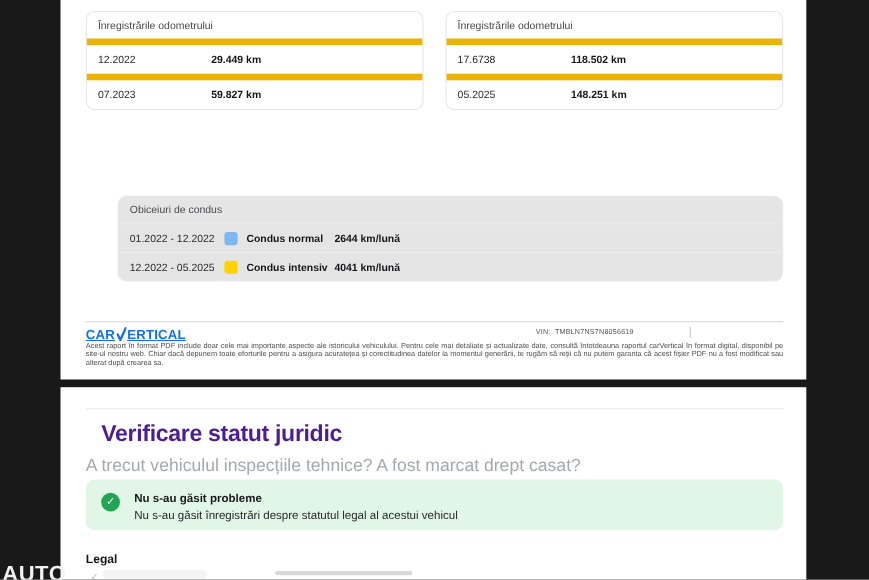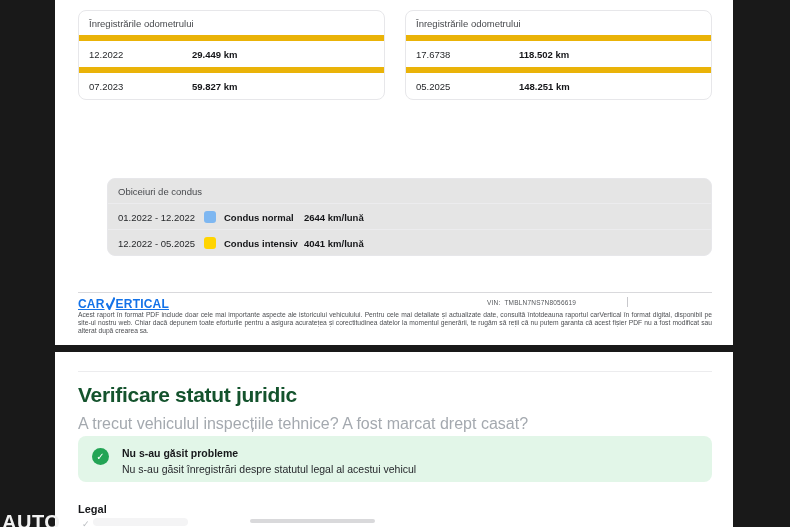--- a/index.html
+++ b/index.html
@@ -35,21 +35,21 @@
   .logo { position:absolute; top:297px; left:23px; display:flex; align-items:flex-end; color:#1372e8; font-weight:bold; font-size:12px; letter-spacing:0.2px;text-decoration:underline; }
   .logo svg { margin:0 0 1px 1px; }
   .logo .part2 { margin-left:1px; }
   .vin-line { position:absolute; top:299px; left:432px; font-size:6.5px; color:#55585c; letter-spacing:0.2px; }
   .vin-line b { font-weight:normal; color:#55585c; margin-left:4px; }
   .vin-sep { position:absolute; top:297px; left:572px; height:10px; border-left:1px solid #c8c8cc; }
   .disclaimer { position:absolute; top:311px; left:23px; right:21px; font-size:6.7px; line-height:8px; color:#4c4e52; text-align:justify; }
 
   
   .p2-divider { position:absolute; top:19px; left:23px; right:21px; border-top:1px solid #ececee; }
-  .p2-title { position:absolute; top:31px; left:23px; font-size:21px; font-weight:bold; color:#14532d; letter-spacing:-0.3px; }
+  .p2-title { position:absolute; top:31px; left:37px; font-size:21px; font-weight:bold; color:#4c1d95; letter-spacing:-0.3px; }
   .p2-sub { position:absolute; top:63px; left:23px; font-size:16px; color:#a4a9af; }
   .success-box { position:absolute; top:84px; left:23px; right:21px; height:46px; background:#e2f6e8; border-radius:8px; }
   .success-icon { position:absolute; left:14px; top:12px; width:17px; height:17px; border-radius:50%; background:#23a455; color:#fff; font-size:10px; font-weight:bold; display:flex; align-items:center; justify-content:center; }
   .success-title { position:absolute; left:44px; top:11px; font-size:10.5px; font-weight:bold; color:#17181b; }
   .success-desc { position:absolute; left:44px; top:27px; font-size:10.5px; color:#26282c; }
   .legal-label { position:absolute; top:151px; left:23px; font-size:11px; font-weight:bold; color:#17181b; }
   .partial-check { position:absolute; top:167px; left:27px; font-size:9px; color:#b9bcc0; }
   .partial-ghost { position:absolute; top:166px; left:38px; width:95px; height:8px; background:#f1f1f2; border-radius:4px; opacity:0.8; }
   .partial-bar { position:absolute; top:167px; left:195px; width:125px; height:4px; background:#d9d9db; border-radius:2px; }
 

